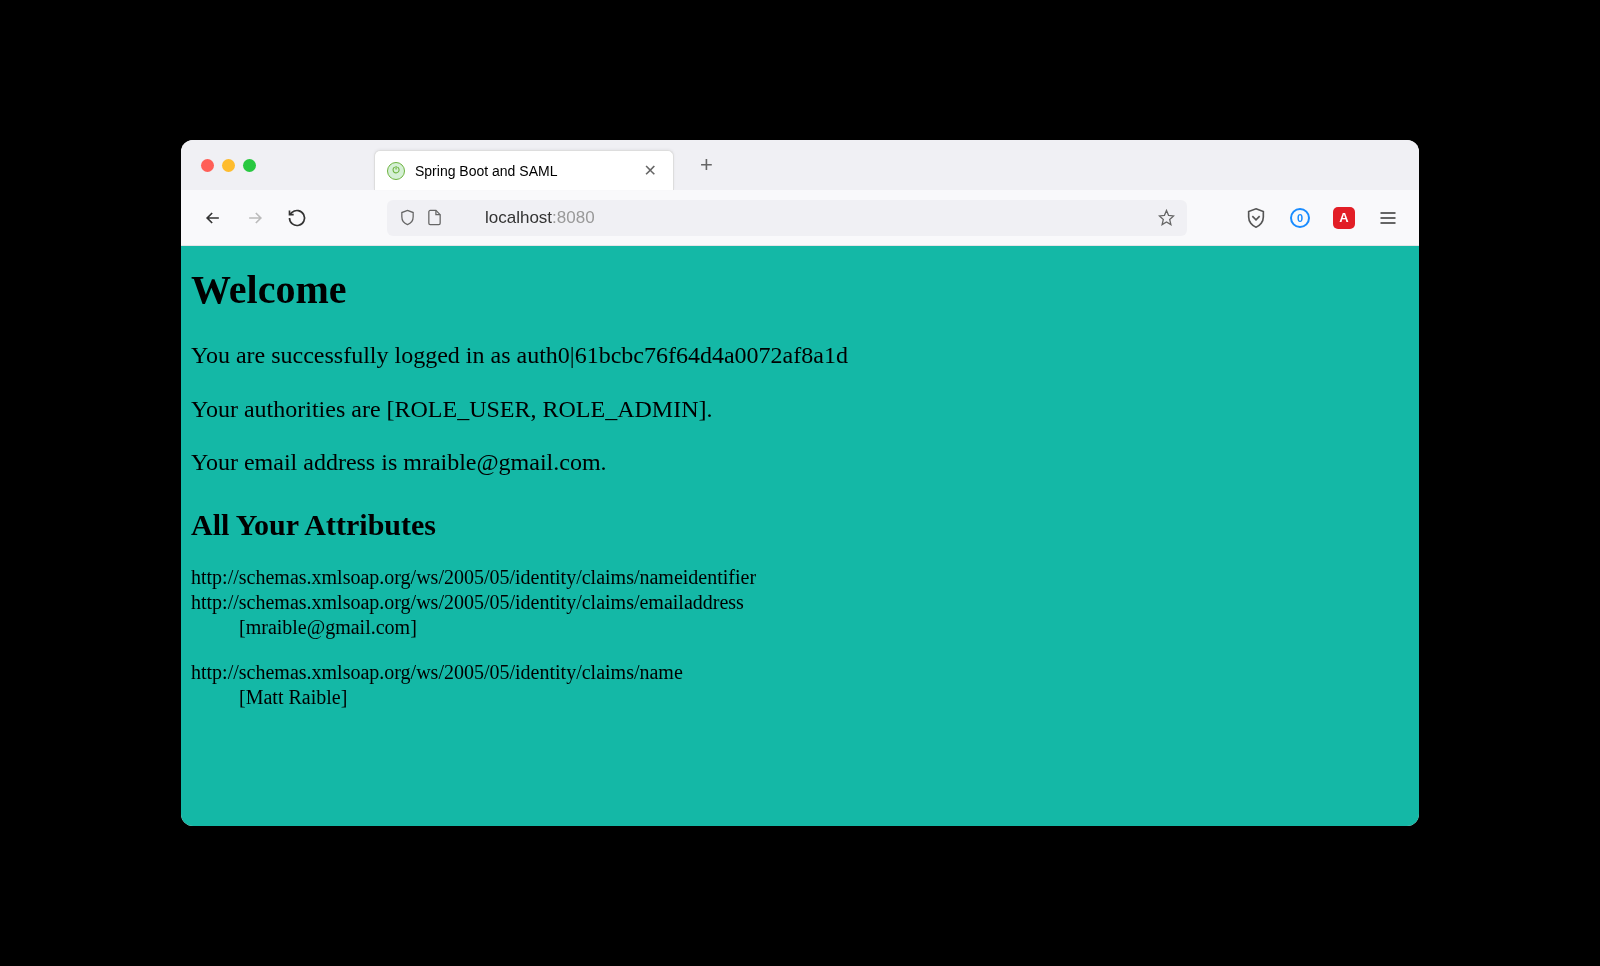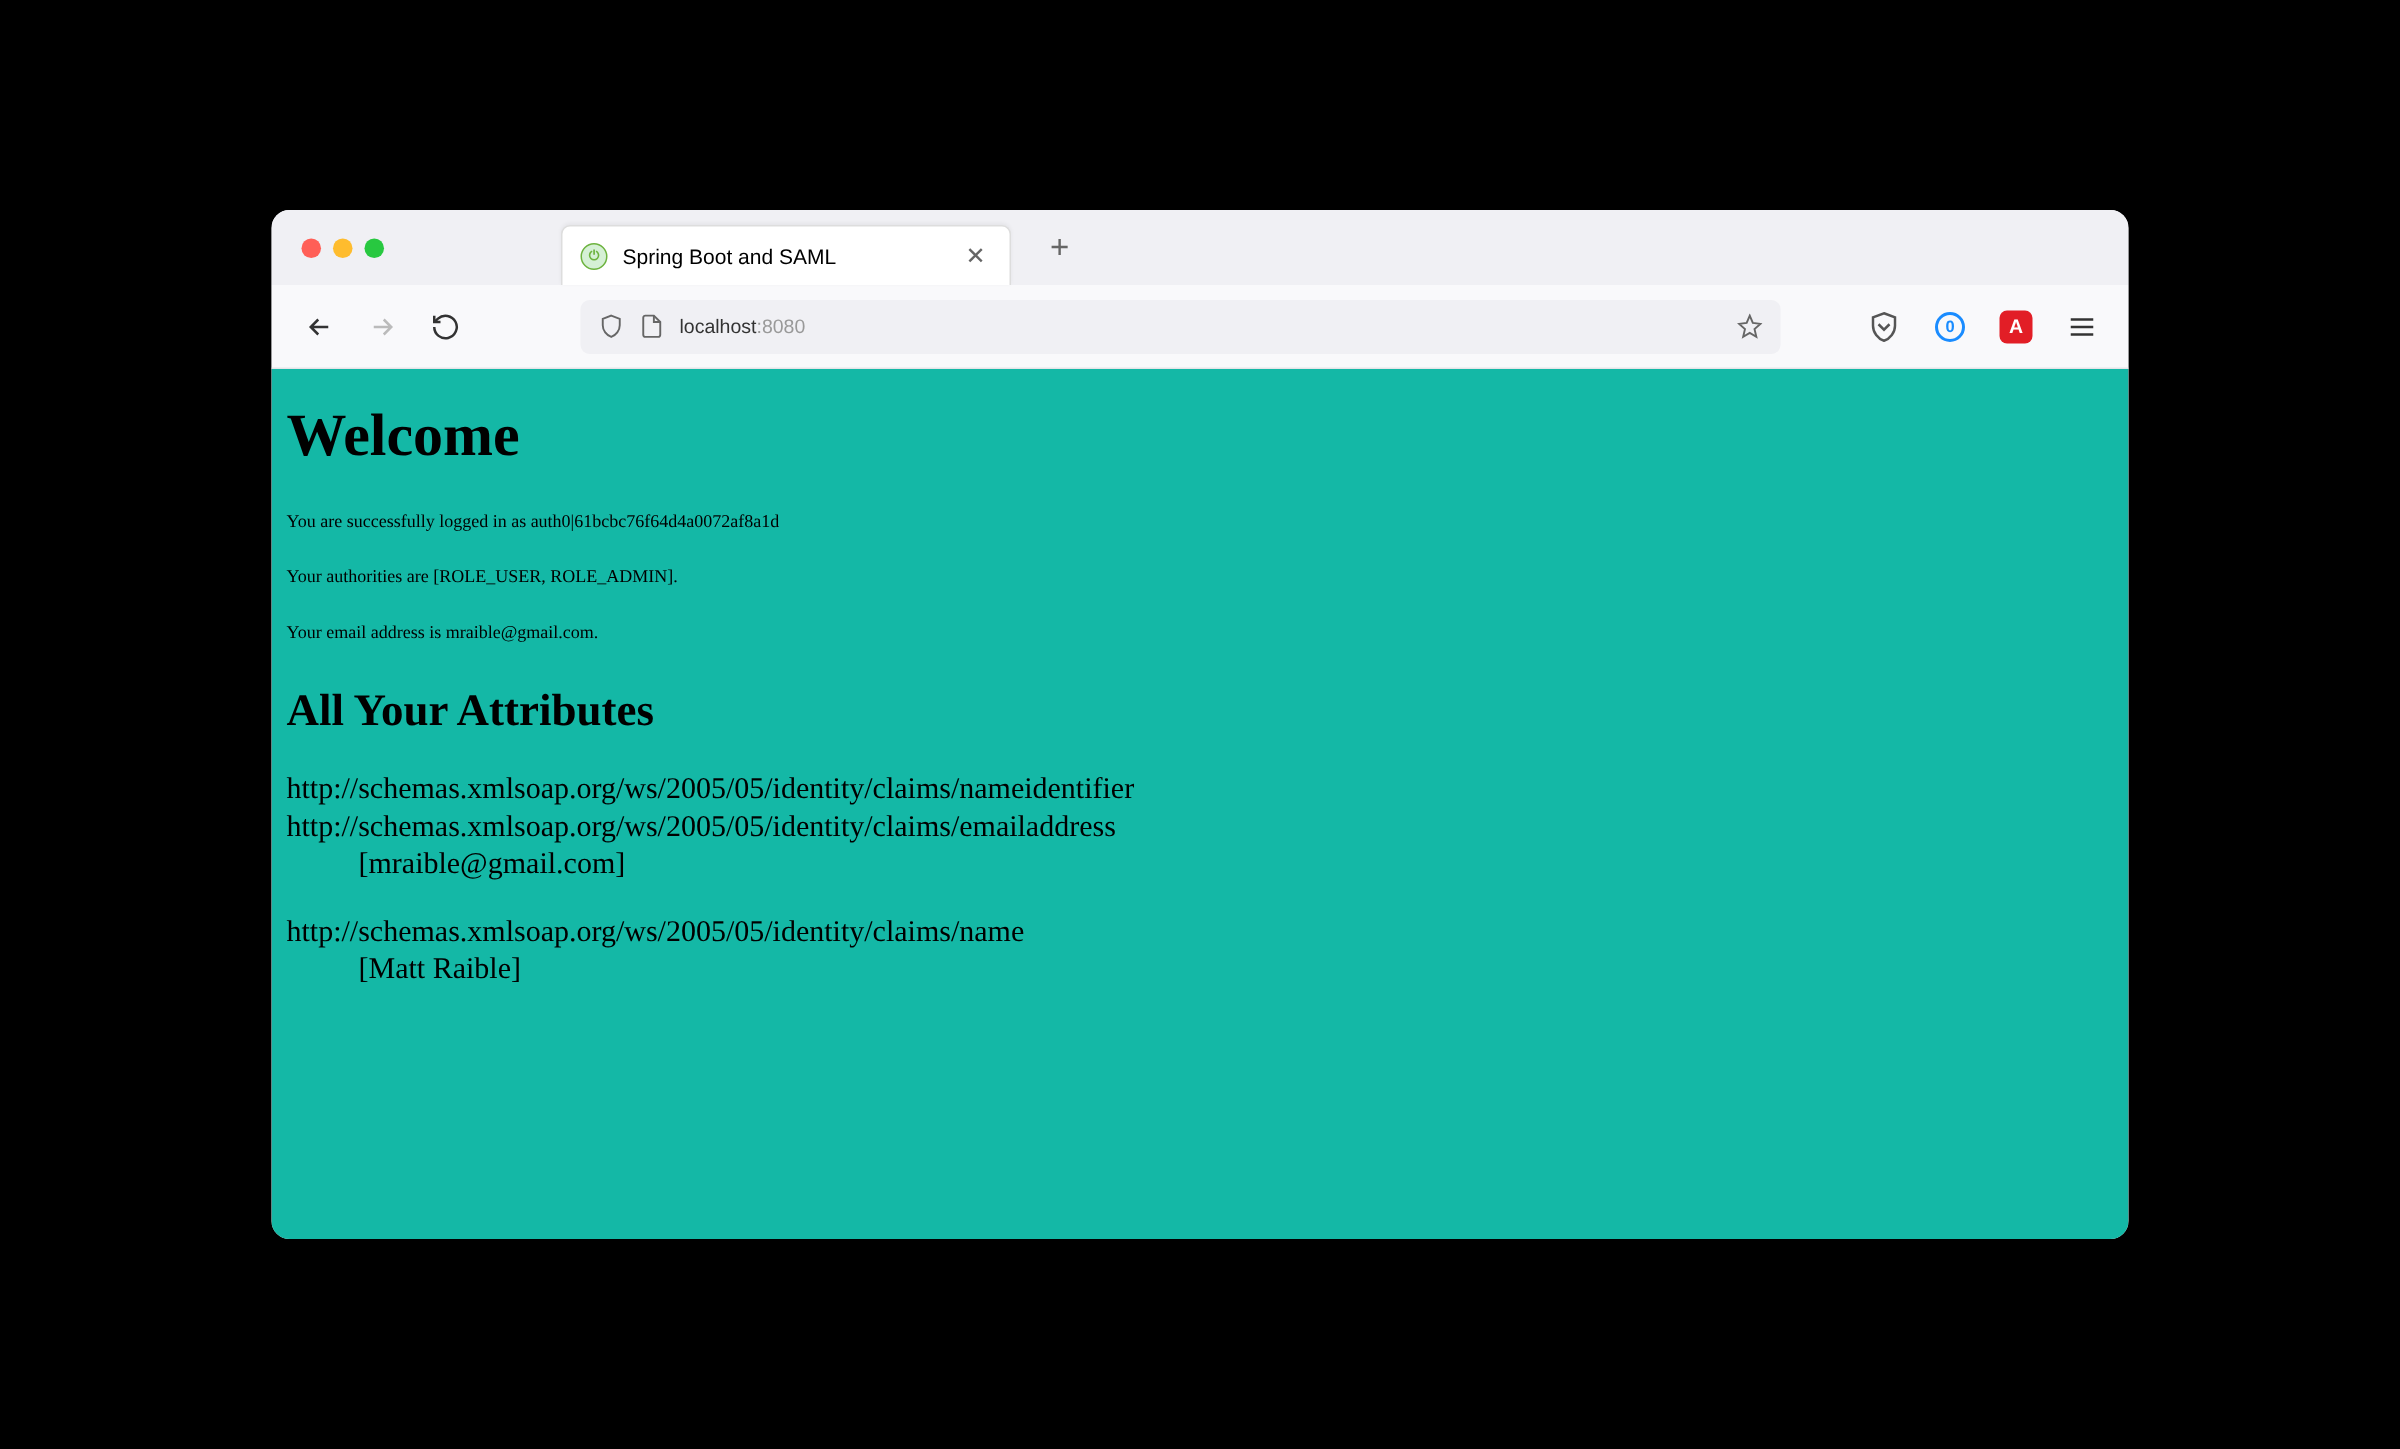--- a/index.html
+++ b/index.html
@@ -115,22 +115,23 @@
       background: #f0f0f4;
       border-radius: 6px;
       display: flex;
       align-items: center;
       padding: 0 12px;
       margin: 0 40px 0 60px;
       gap: 10px;
     }
     .address-bar svg { width: 17px; height: 17px; color: #666; flex-shrink: 0; }
     .url-text {
-      font-size: 13px;
+      font-size: 17px;
       color: #999;
+      margin-left: 32px;
     }
     .url-text .host { color: #333; }
     .toolbar-right {
       display: flex;
       align-items: center;
       gap: 22px;
     }
     .ext-icon {
       width: 22px;
       height: 22px;
@@ -176,21 +177,21 @@
       font-size: 40px;
       font-weight: bold;
       margin-bottom: 26px;
     }
     .content h2 {
       font-size: 30px;
       font-weight: bold;
       margin: 28px 0 24px 0;
     }
     .content p {
-      font-size: 12px;
+      font-size: 24px;
       margin-bottom: 20px;
       line-height: 1.4;
     }
     .content dl {
       font-size: 20px;
     }
     .content dt {
       margin-bottom: 2px;
     }
     .content dd {

